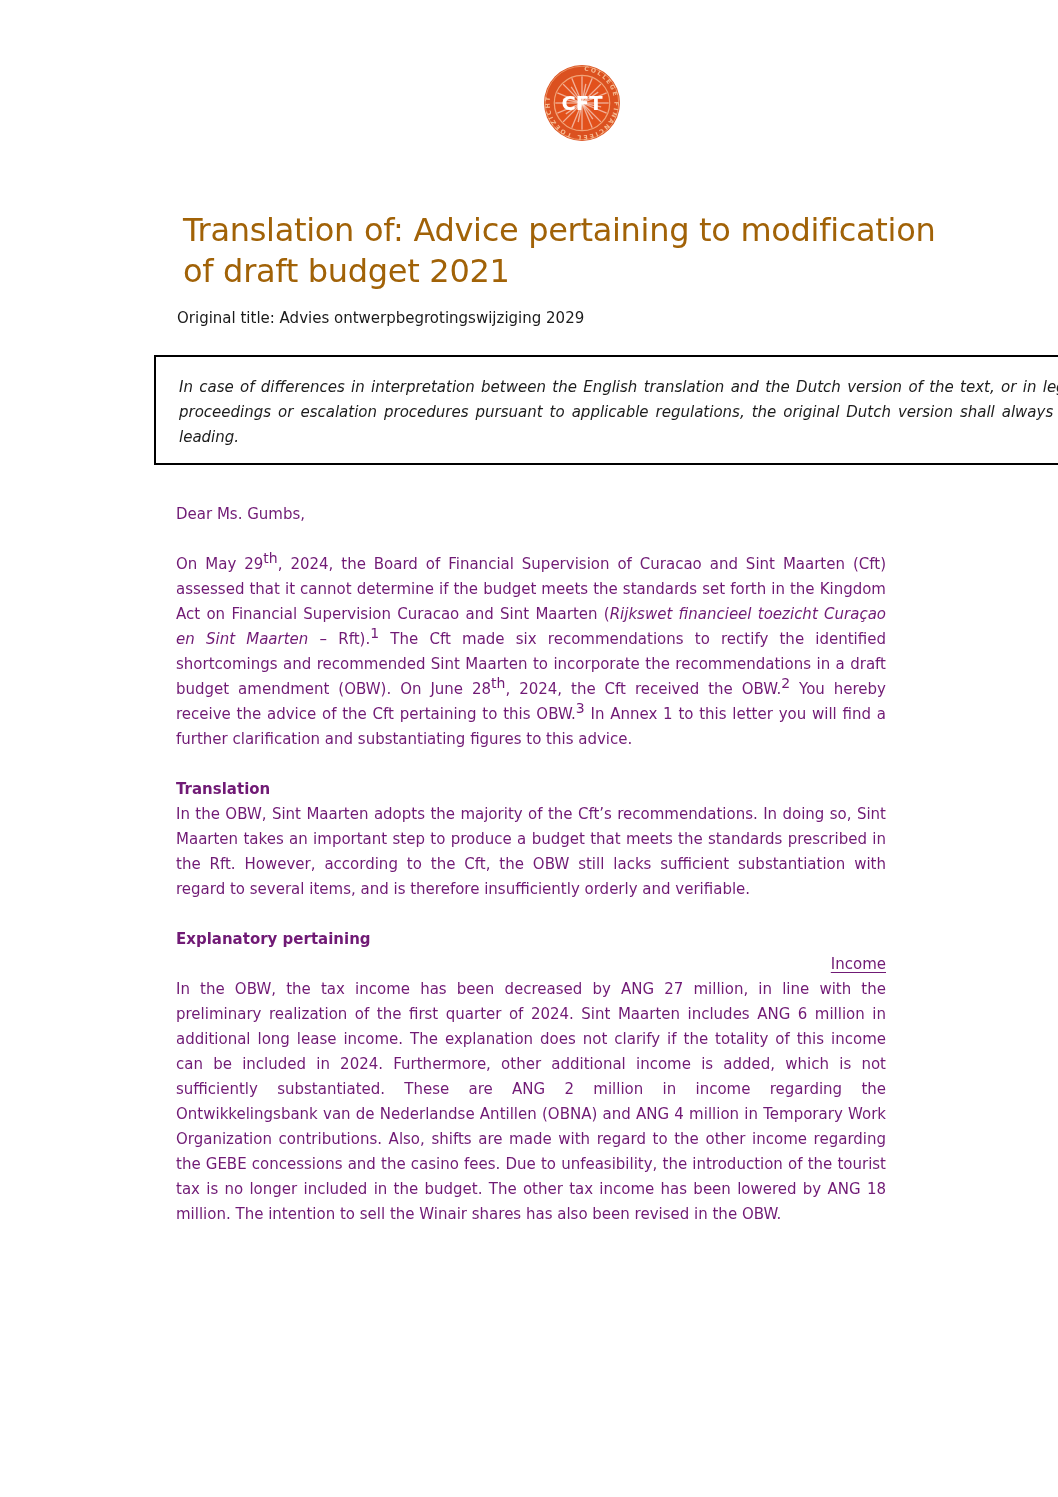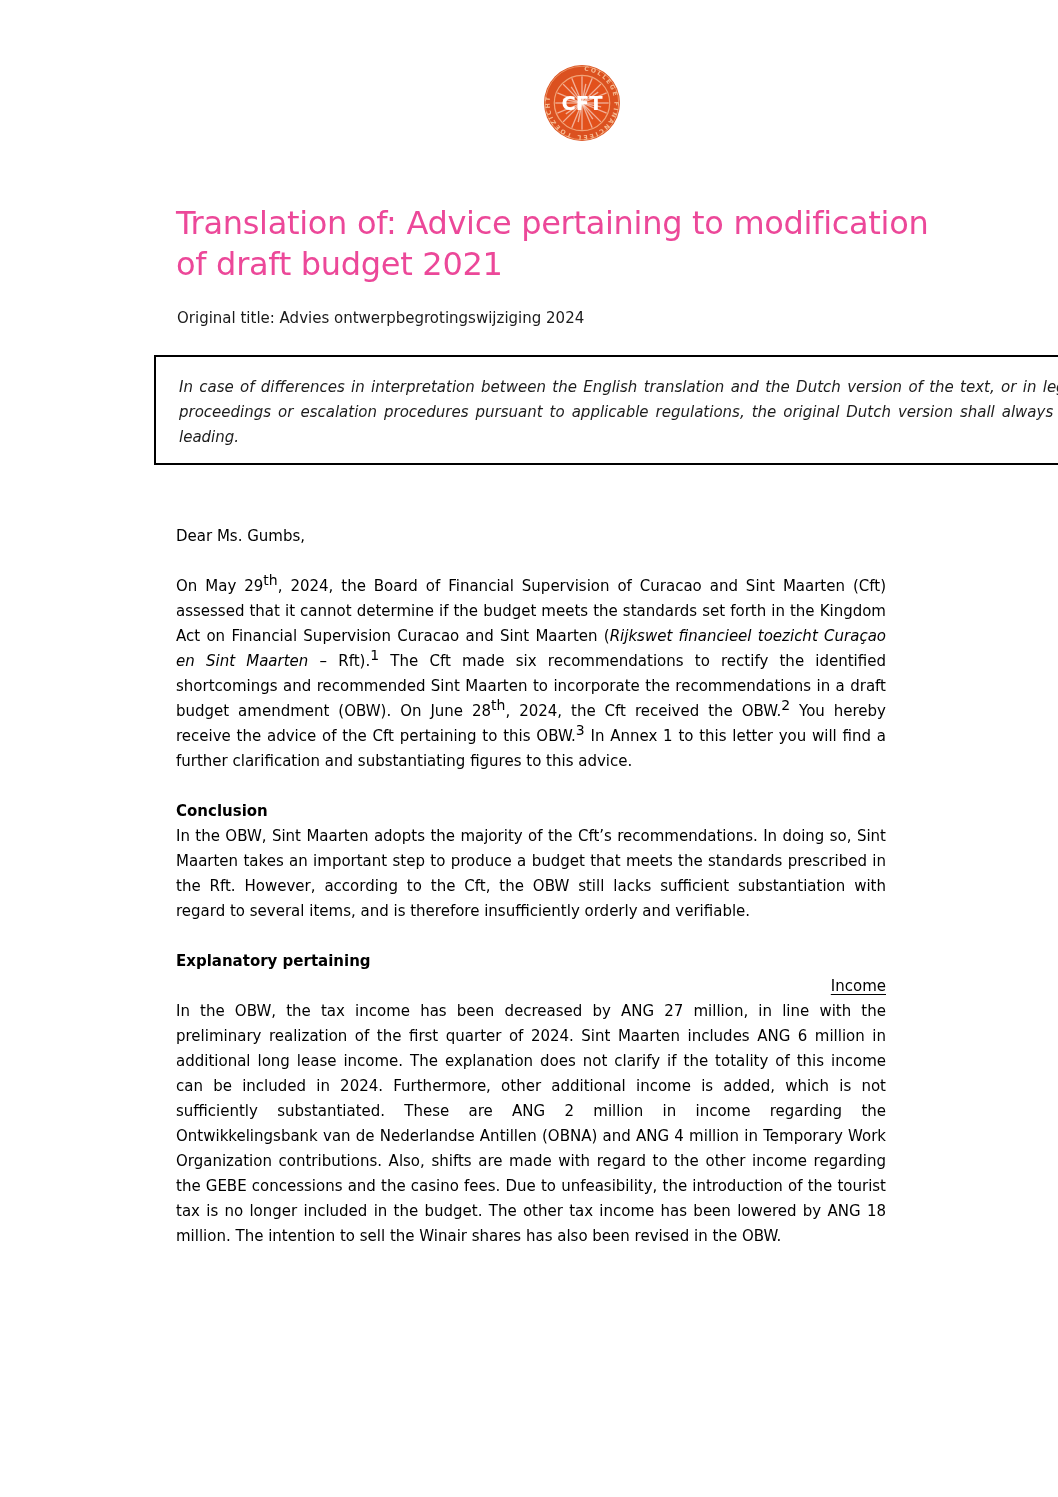--- a/index.html
+++ b/index.html
@@ -26,23 +26,23 @@
 
   
   .title {
     position: absolute;
     left: 176px;
     top: 203px;
     width: 830px;
     font-size: 32px;
     line-height: 41px;
     font-weight: 400;
-    color: #ec4899;
+    color: #a16207;
     letter-spacing: -0.3px;
-    margin: 0;
+    margin: 7px;
   }
   .orig-title {
     position: absolute;
     left: 177px;
     top: 307px;
     font-size: 15px;
     line-height: 22px;
     margin: 0;
     color: #1a1a1a;
   }
@@ -63,26 +63,26 @@
     font-size: 15px;
     line-height: 25px;
     text-align: justify;
     color: #1c1c1c;
   }
 
   
   .body-col {
     position: absolute;
     left: 176px;
-    top: 524px;
+    top: 502px;
     width: 710px;
     font-size: 15px;
     line-height: 25px;
     text-align: justify;
-    color: #000000;
+    color: #701a75;
   }
   .body-col p { margin: 0 0 25px 0; }
   .heading {
     font-size: 15px;
     line-height: 25px;
     font-weight: bold;
     margin: 0;
     text-align: left;
   }
   .subheading {
@@ -143,33 +143,33 @@
       </text>
       <text x="38" y="44.5" text-anchor="middle" font-size="19" font-weight="bold" fill="#ffffff">CFT</text>
     </svg>
   </div>
 
   <h1 class="title">
     <span style="display:block">Translation of: Advice pertaining to modification</span>
     <span style="display:block">of draft budget 2021</span>
   </h1>
 
-  <p class="orig-title">Original title: Advies ontwerpbegrotingswijziging 2024</p>
+  <p class="orig-title">Original title: Advies ontwerpbegrotingswijziging 2029</p>
 
   <div class="disclaimer">
     <p>In case of differences in interpretation between the English translation and the Dutch version of the text, or in legal proceedings or escalation procedures pursuant to applicable regulations, the original Dutch version shall always be leading.</p>
   </div>
 
   <div class="body-col">
 
     <p>Dear Ms. Gumbs,</p>
 
     <p><span>On May 29</span><sup class="fn">th</sup><span>, 2024, the Board of Financial Supervision of Curacao and Sint Maarten (Cft) assessed that it cannot determine if the budget meets the standards set forth in the Kingdom Act on Financial Supervision Curacao and Sint Maarten (</span><span class="it">Rijkswet financieel toezicht Curaçao en Sint Maarten</span><span> – Rft).</span><sup class="fn">1</sup><span> The Cft made six recommendations to rectify the identified shortcomings and recommended Sint Maarten to incorporate the recommendations in a draft budget amendment (OBW). On June 28</span><sup class="fn">th</sup><span>, 2024, the Cft received the OBW.</span><sup class="fn">2</sup><span> You hereby receive the advice of the Cft pertaining to this OBW.</span><sup class="fn">3</sup><span> In Annex 1 to this letter you will find a further clarification and substantiating figures to this advice.</span></p>
 
-    <h2 class="heading">Conclusion</h2>
+    <h2 class="heading">Translation</h2>
     <p>In the OBW, Sint Maarten adopts the majority of the Cft’s recommendations. In doing so, Sint Maarten takes an important step to produce a budget that meets the standards prescribed in the Rft. However, according to the Cft, the OBW still lacks sufficient substantiation with regard to several items, and is therefore insufficiently orderly and verifiable.</p>
 
     <h2 class="heading">Explanatory pertaining</h2>
     <h3 class="subheading">Income</h3>
     <p>In the OBW, the tax income has been decreased by ANG 27 million, in line with the preliminary realization of the first quarter of 2024. Sint Maarten includes ANG 6 million in additional long lease income. The explanation does not clarify if the totality of this income can be included in 2024. Furthermore, other additional income is added, which is not sufficiently substantiated. These are ANG 2 million in income regarding the Ontwikkelingsbank van de Nederlandse Antillen (OBNA) and ANG 4 million in Temporary Work Organization contributions. Also, shifts are made with regard to the other income regarding the GEBE concessions and the casino fees. Due to unfeasibility, the introduction of the tourist tax is no longer included in the budget. The other tax income has been lowered by ANG 18 million. The intention to sell the Winair shares has also been revised in the OBW.</p>
 
   </div>
 
 </div>
 

